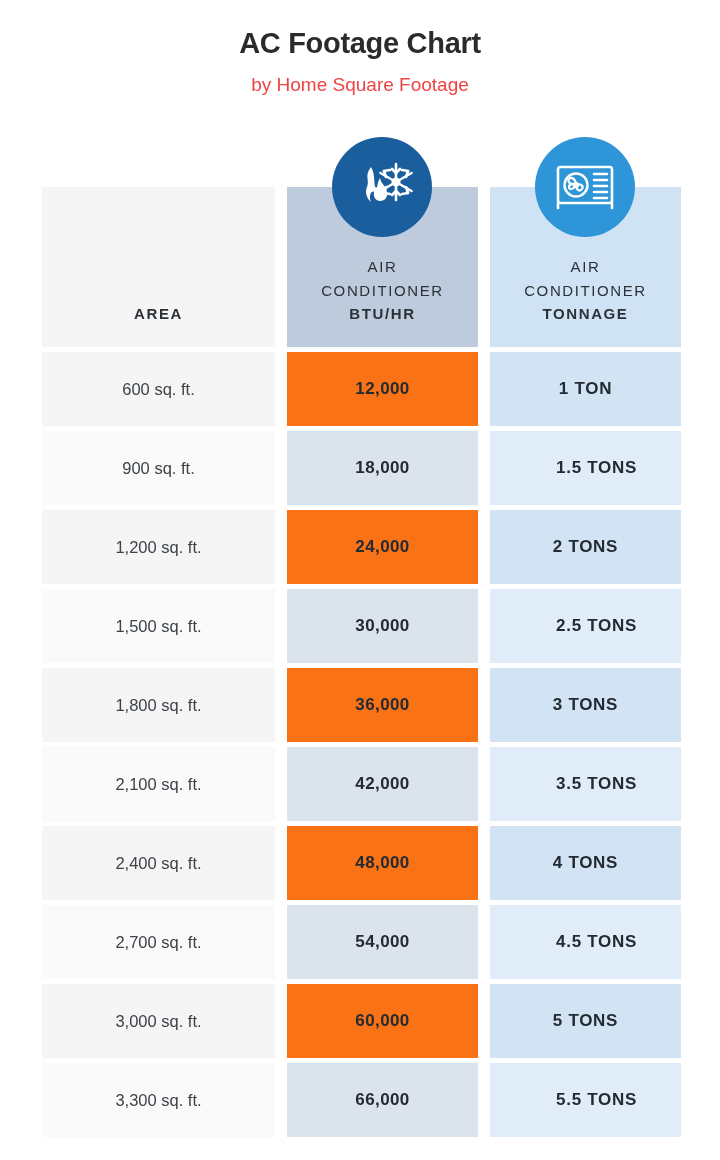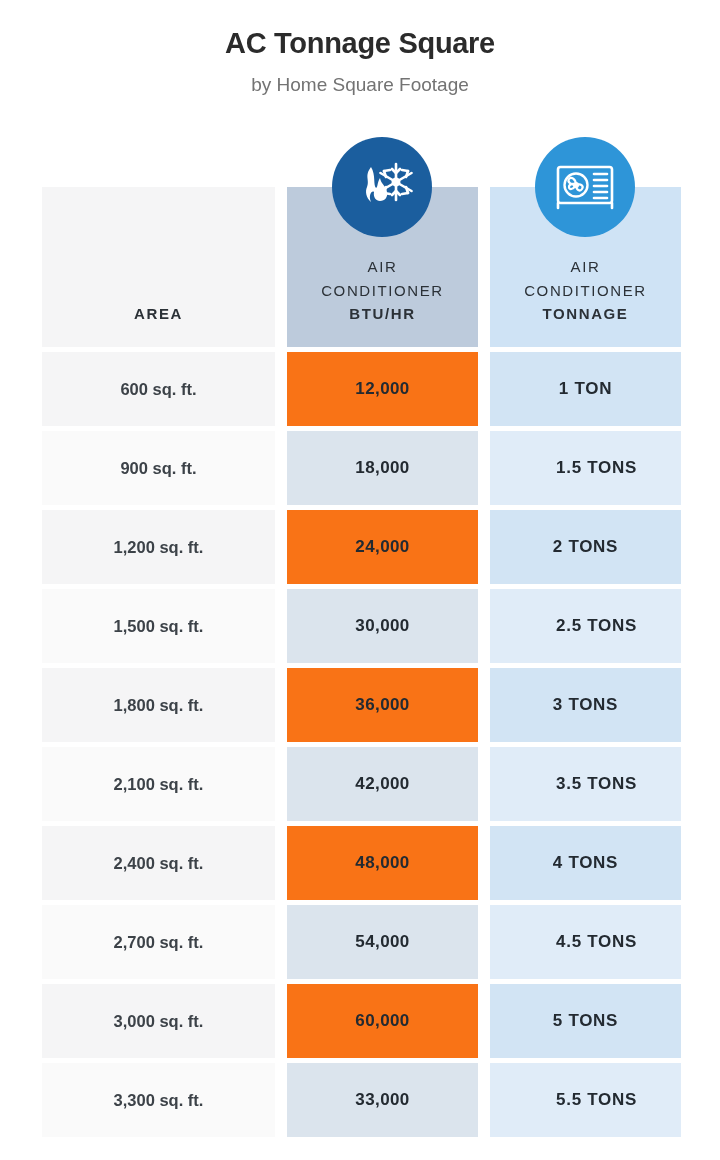--- a/index.html
+++ b/index.html
@@ -28,21 +28,21 @@
     font-size: 29px;
     font-weight: bold;
     color: #2b2b2b;
     letter-spacing: -0.3px;
     line-height: 1.2;
   }
   .chart-subtitle {
     margin-top: 13px;
     font-size: 19px;
     font-weight: normal;
-    color: #737373;
+    color: #ef4444;
     line-height: 1.2;
   }
 
   
   .icon-row {
     position: absolute;
     top: 137px;
     left: 0;
     width: 720px;
     height: 100px;
@@ -113,38 +113,38 @@
   }
   .data-row.odd  .c-area { background: #f5f5f6; }
   .data-row.even .c-area { background: #fafafa; }
   .data-row.odd  .c-btu  { background: #f97316; }
   .data-row.even .c-btu  { background: #dbe4ed; }
   .data-row.odd  .c-ton  { background: #d2e4f4; }
   .data-row.even .c-ton  { background: #e0ecf8; padding-left: 22px; }
 
   .area-text {
     font-size: 16.5px;
-    font-weight: bold;
+    font-weight: normal;
     color: #3c4248;
   }
   .btu-text, .ton-text {
     font-size: 17px;
     font-weight: bold;
     color: #232a31;
     letter-spacing: 0.4px;
   }
   .ton-text { letter-spacing: 0.7px; }
 </style>
 </head>
 <body>
 
 <div class="page">
 
   <div class="title-block">
-    <div class="chart-title">AC Tonnage Square</div>
+    <div class="chart-title">AC Footage Chart</div>
     <div class="chart-subtitle">by Home Square Footage</div>
   </div>
 
   <div class="icon-row">
     <div class="icon-badge btu">
       <svg width="62" height="56" viewBox="0 0 62 56" aria-hidden="true">
 
         <path d="M20 8 C13 17 19 21 16 28 C14 32 15 39 20 43 C17 36 21 31 23 33 C22 38 25 42 29 42 C34 42 37 38 36 33 C35 27 30 25 29 19 C26 24 27 28 25 29 C22 26 25 16 20 8 Z" fill="#ffffff"></path>
 
         <g stroke="#ffffff" stroke-width="2.6" stroke-linecap="round" fill="none">
@@ -318,21 +318,21 @@
       <div class="cell c-ton">
           <span class="ton-text">5 TONS</span>
         </div>
     </div>
 
     <div class="trow data-row even">
       <div class="cell c-area">
           <span class="area-text">3,300 sq. ft.</span>
         </div>
       <div class="cell c-btu">
-          <span class="btu-text">33,000</span>
+          <span class="btu-text">66,000</span>
         </div>
       <div class="cell c-ton">
           <span class="ton-text">5.5 TONS</span>
         </div>
     </div>
 
   </div>
 </div>
 
 </body></html>

